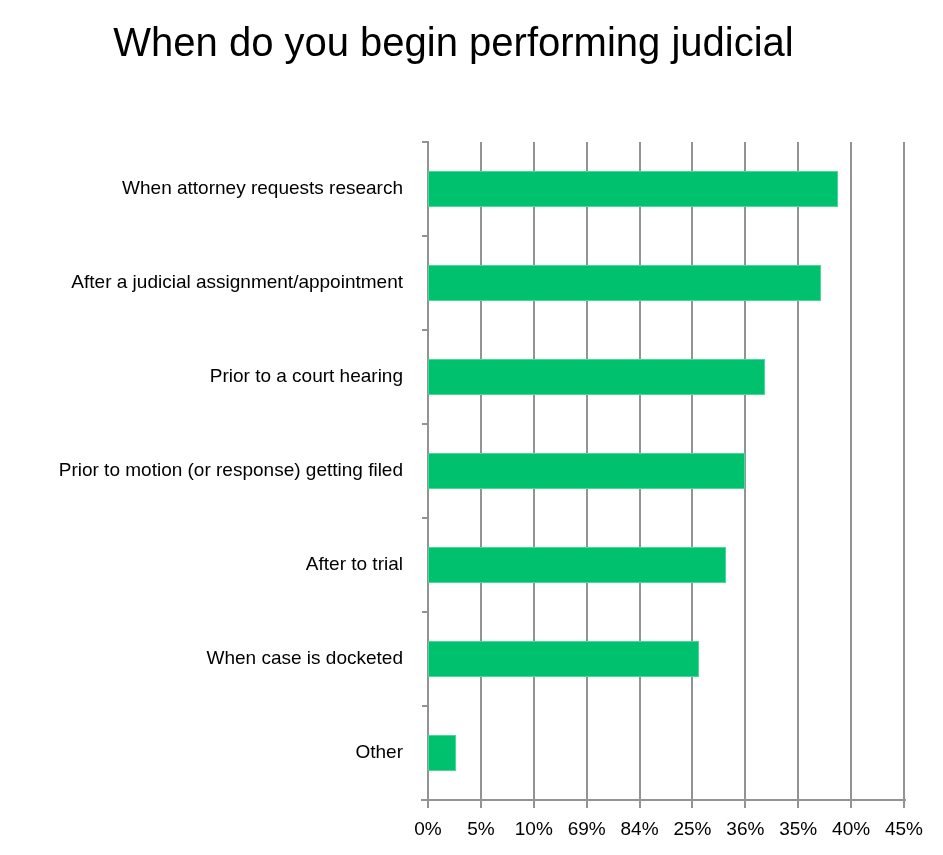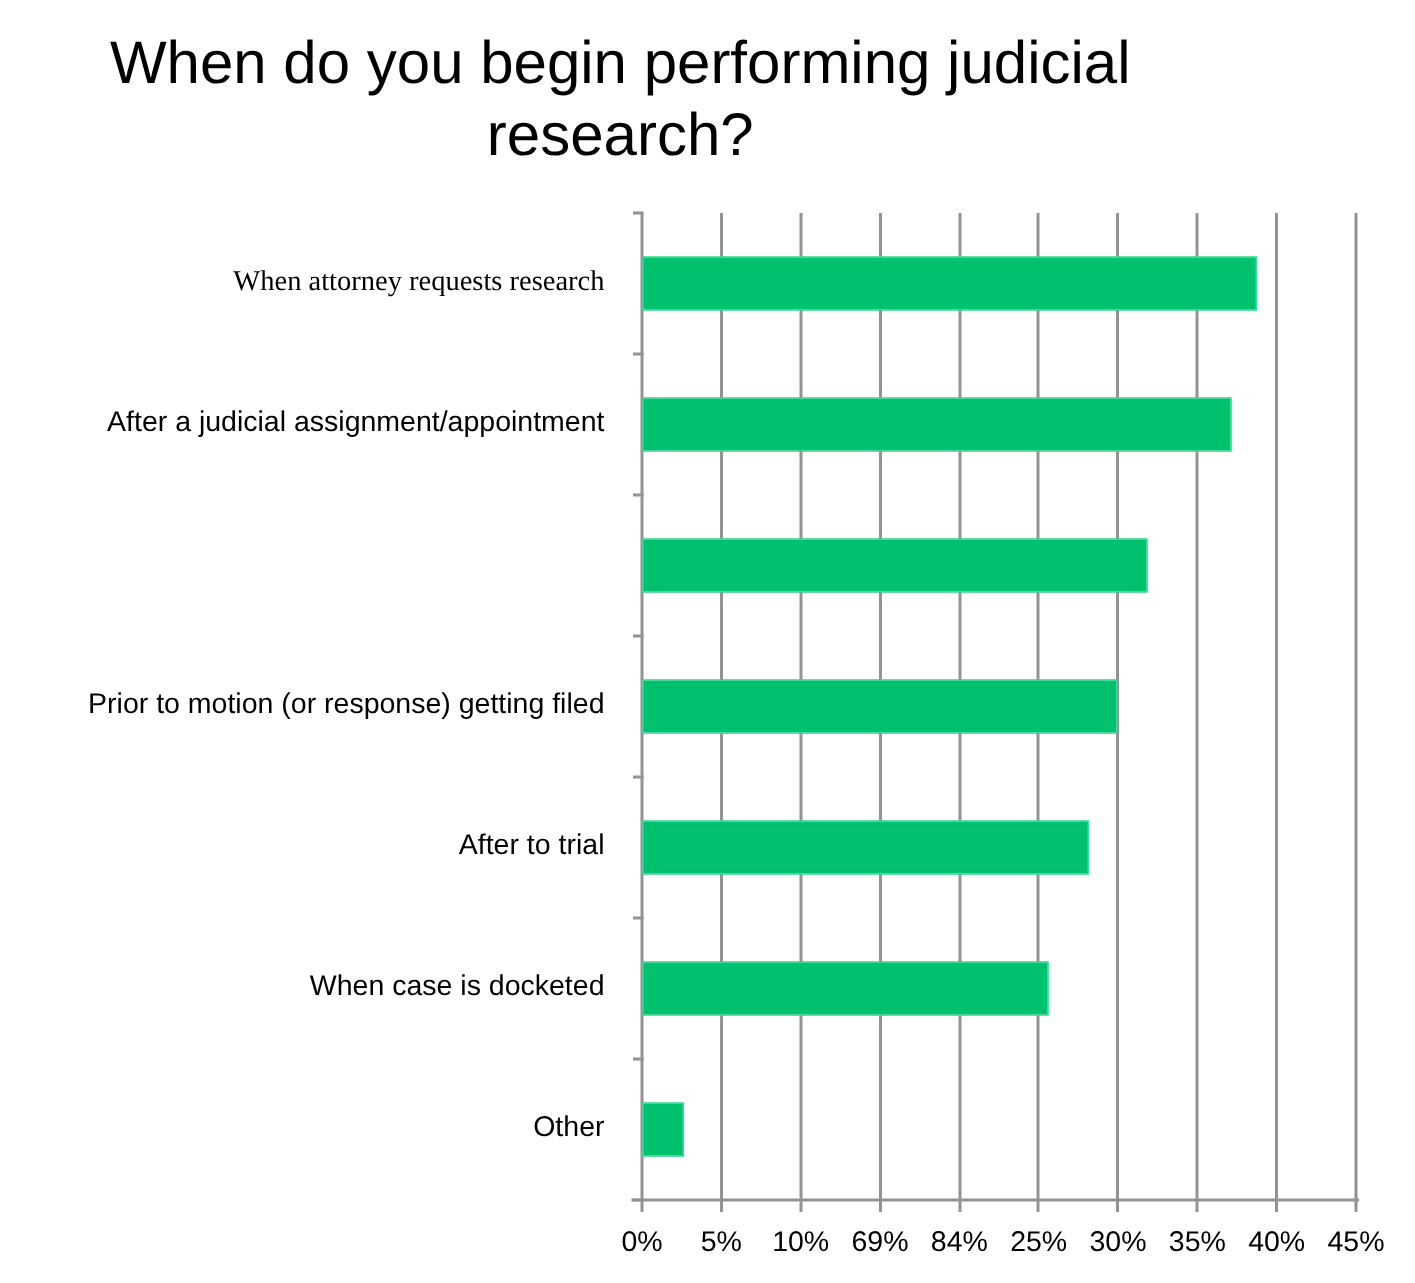--- a/index.html
+++ b/index.html
@@ -1,33 +1,32 @@
 <!DOCTYPE html>
 <html><head>
 <meta charset="utf-8">
 <style>
   html, body { margin: 0; padding: 0; background: #ffffff; }
   body { width: 943px; height: 855px; position: relative; overflow: hidden; font-family: "Liberation Sans", sans-serif; color: #000; }
-  .title { position: absolute; left: 0; top: 18px; width: 827px; text-align: center; font-size: 40px; line-height: 48px; color: #000; }
+  .title { position: absolute; left: 0; top: 18px; width: 827px; text-align: center; font-size: 40px; line-height: 48px; color: #000; padding-left: 40px; }
   .title .line { display: block; }
   .plot { position: absolute; left: 0; top: 0; width: 943px; height: 855px; }
   .gridline { position: absolute; top: 142px; height: 658px; width: 2px; background: #939393; }
   .xaxis { position: absolute; left: 421px; top: 799px; width: 485px; height: 2px; background: #939393; }
   .xtick { position: absolute; top: 800px; width: 2px; height: 8px; background: #939393; }
   .ytick { position: absolute; left: 422px; width: 7px; height: 2px; background: #939393; }
   .xlabel { position: absolute; top: 818px; width: 60px; margin-left: -30px; text-align: center; font-size: 19px; color: #000; }
   .bar { position: absolute; height: 36px; background: #00c16e; border: 1px solid #4ad79a; box-sizing: border-box; }
   .cat { position: absolute; right: 540px; font-size: 19px; color: #000; white-space: nowrap; text-align: right; }
 </style>
 </head>
 <body>
 
 <div class="title">
   <span class="line">When do you begin performing judicial</span>
-  <span class="line">research?</span>
 </div>
 
 <div class="plot" id="plot">
     <div class="gridline" style="left: 427px;"></div>
     <div class="xtick" style="left: 427px;"></div>
     <div class="xlabel" style="left: 428px;">0%</div>
     <div class="gridline" style="left: 479.889px;"></div>
     <div class="xtick" style="left: 479.889px;"></div>
     <div class="xlabel" style="left: 480.889px;">5%</div>
     <div class="gridline" style="left: 532.778px;"></div>
@@ -37,44 +36,45 @@
     <div class="xtick" style="left: 585.667px;"></div>
     <div class="xlabel" style="left: 586.667px;">69%</div>
     <div class="gridline" style="left: 638.556px;"></div>
     <div class="xtick" style="left: 638.556px;"></div>
     <div class="xlabel" style="left: 639.556px;">84%</div>
     <div class="gridline" style="left: 691.444px;"></div>
     <div class="xtick" style="left: 691.444px;"></div>
     <div class="xlabel" style="left: 692.444px;">25%</div>
     <div class="gridline" style="left: 744.333px;"></div>
     <div class="xtick" style="left: 744.333px;"></div>
-    <div class="xlabel" style="left: 745.333px;">30%</div>
+    <div class="xlabel" style="left: 745.333px;">36%</div>
     <div class="gridline" style="left: 797.222px;"></div>
     <div class="xtick" style="left: 797.222px;"></div>
     <div class="xlabel" style="left: 798.222px;">35%</div>
     <div class="gridline" style="left: 850.111px;"></div>
     <div class="xtick" style="left: 850.111px;"></div>
     <div class="xlabel" style="left: 851.111px;">40%</div>
     <div class="gridline" style="left: 903px;"></div>
     <div class="xtick" style="left: 903px;"></div>
     <div class="xlabel" style="left: 904px;">45%</div>
     <div class="xaxis"></div>
     <div class="ytick" style="top: 141px;"></div>
     <div class="ytick" style="top: 235px;"></div>
     <div class="ytick" style="top: 329px;"></div>
     <div class="ytick" style="top: 423px;"></div>
     <div class="ytick" style="top: 517px;"></div>
     <div class="ytick" style="top: 611px;"></div>
     <div class="ytick" style="top: 705px;"></div>
     <div class="ytick" style="top: 799px;"></div>
     <div class="bar" style="left: 428px; top: 171px; width: 410.418px; background: rgb(0, 193, 110);"></div>
-    <div class="cat" style="top: 177px; font-family: Liberation Serif, serif;">When attorney requests research</div>
+    <div class="cat" style="top: 177px;">When attorney requests research</div>
     <div class="bar" style="left: 428px; top: 265px; width: 393.493px; background: rgb(0, 193, 110);"></div>
     <div class="cat" style="top: 271px;">After a judicial assignment/appointment</div>
     <div class="bar" style="left: 428px; top: 359px; width: 337.431px; background: rgb(0, 193, 110);"></div>
+    <div class="cat" style="top: 365px;">Prior to a court hearing</div>
     <div class="bar" style="left: 428px; top: 453px; width: 317.333px; background: rgb(0, 193, 110);"></div>
     <div class="cat" style="top: 459px;">Prior to motion (or response) getting filed</div>
     <div class="bar" style="left: 428px; top: 547px; width: 298.293px; background: rgb(0, 193, 110);"></div>
     <div class="cat" style="top: 553px;">After to trial</div>
     <div class="bar" style="left: 428px; top: 641px; width: 270.791px; background: rgb(0, 193, 110);"></div>
     <div class="cat" style="top: 647px; margin-left: 44px;">When case is docketed</div>
     <div class="bar" style="left: 428px; top: 735px; width: 27.5022px; background: rgb(0, 193, 110);"></div>
     <div class="cat" style="top: 741px; margin-left: 28px;">Other</div>
   </div>
 

